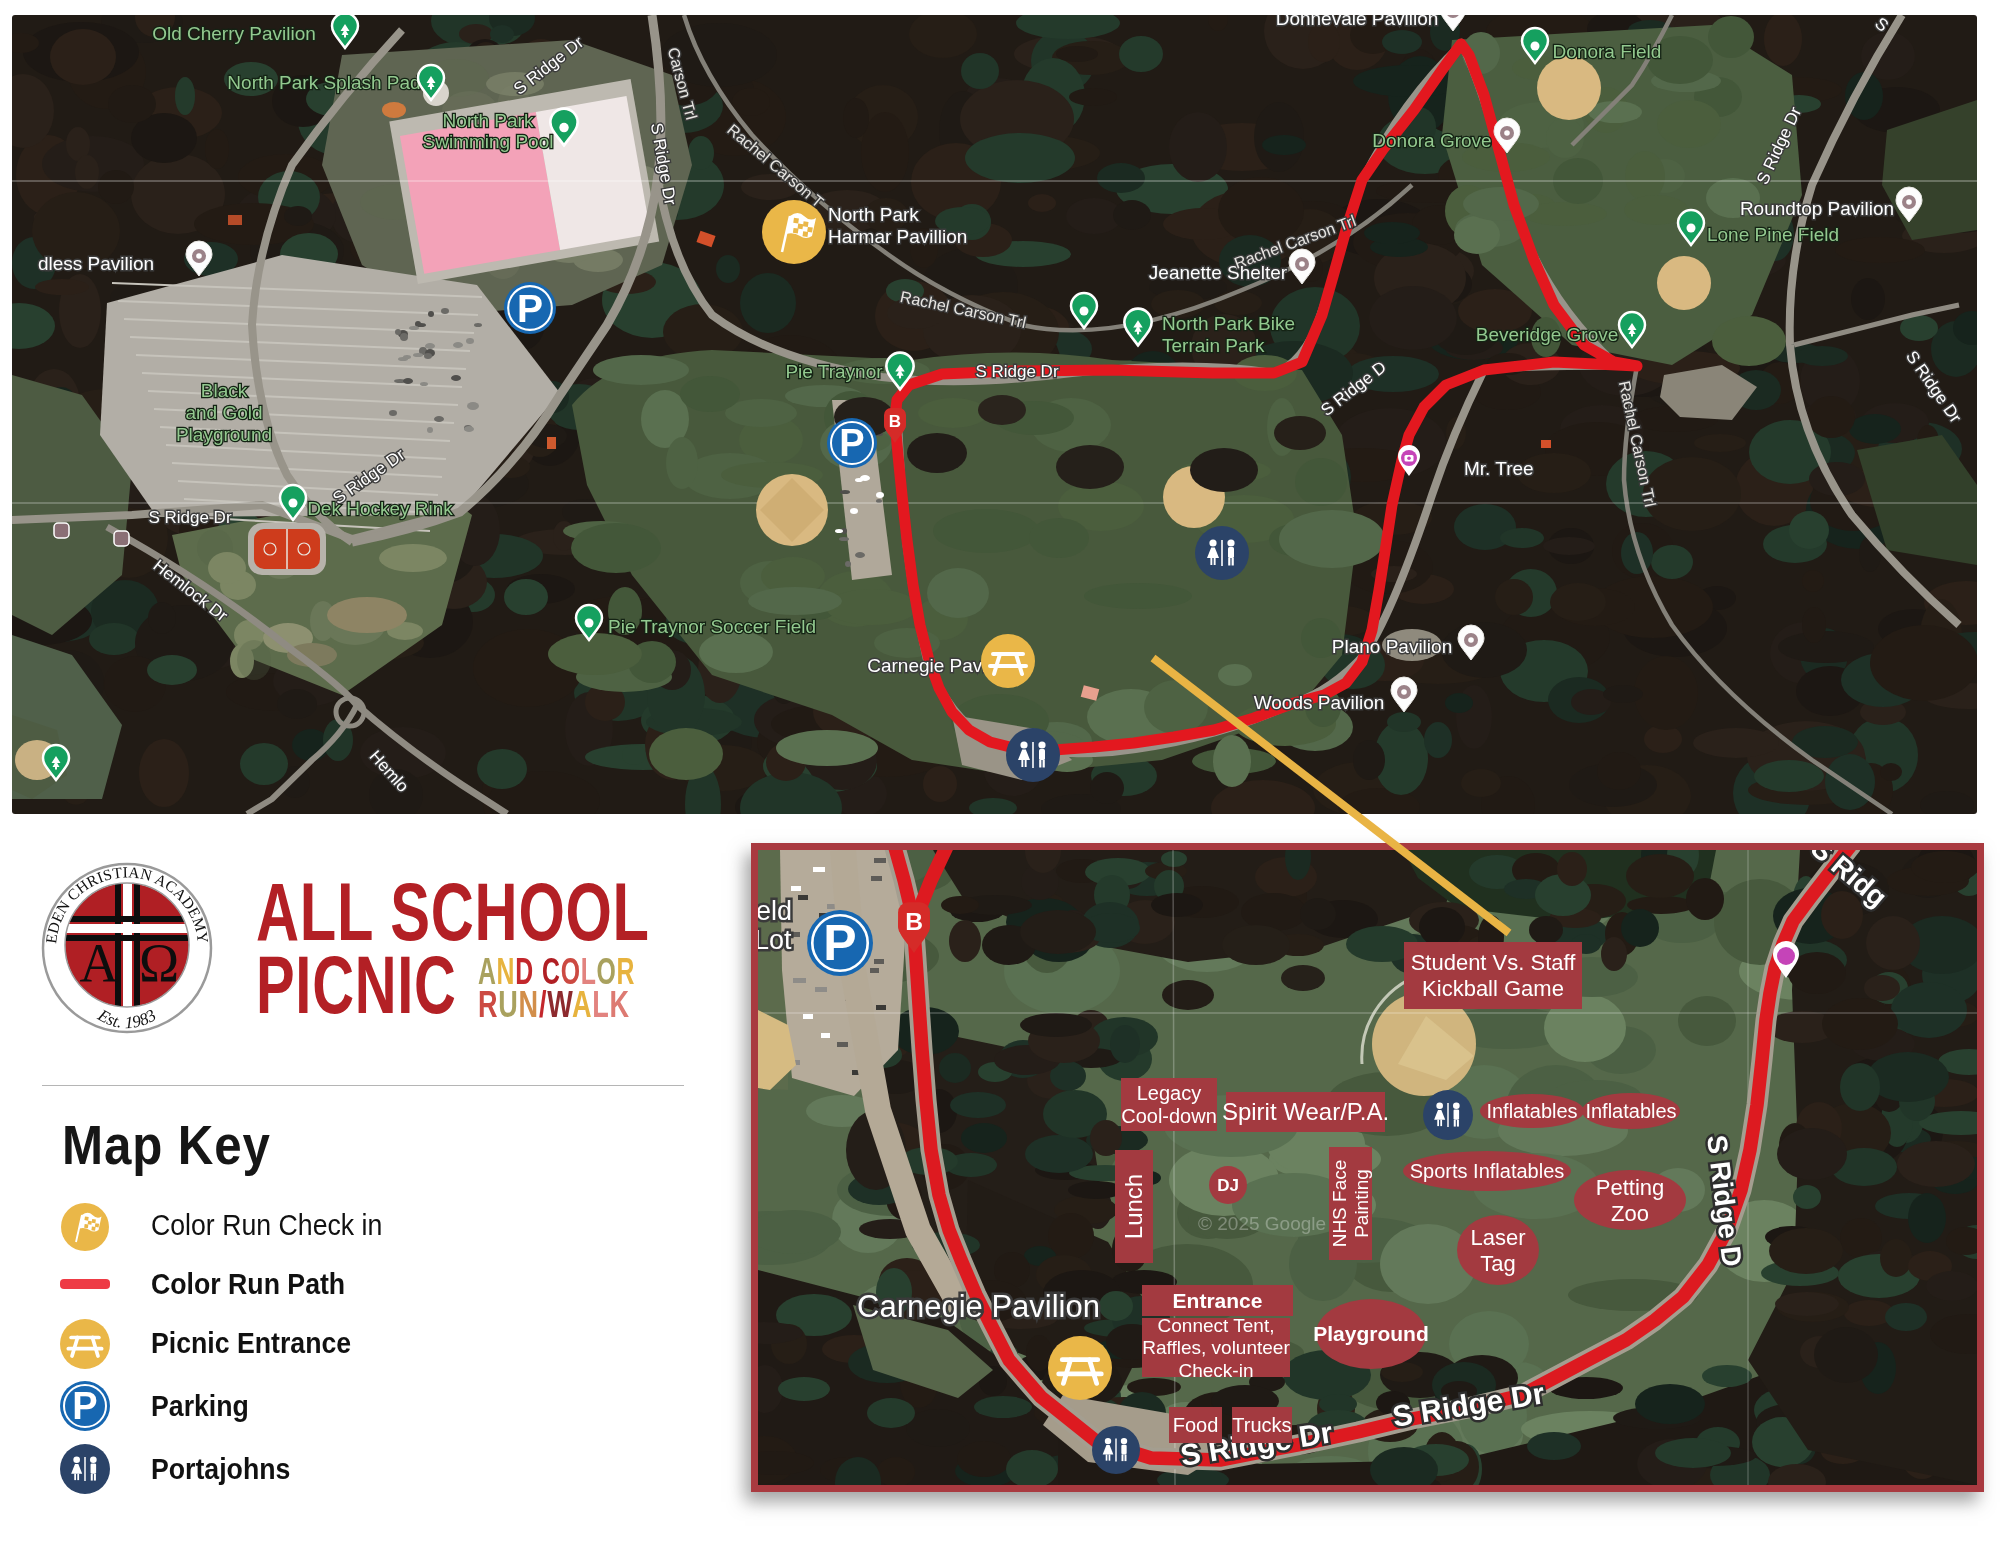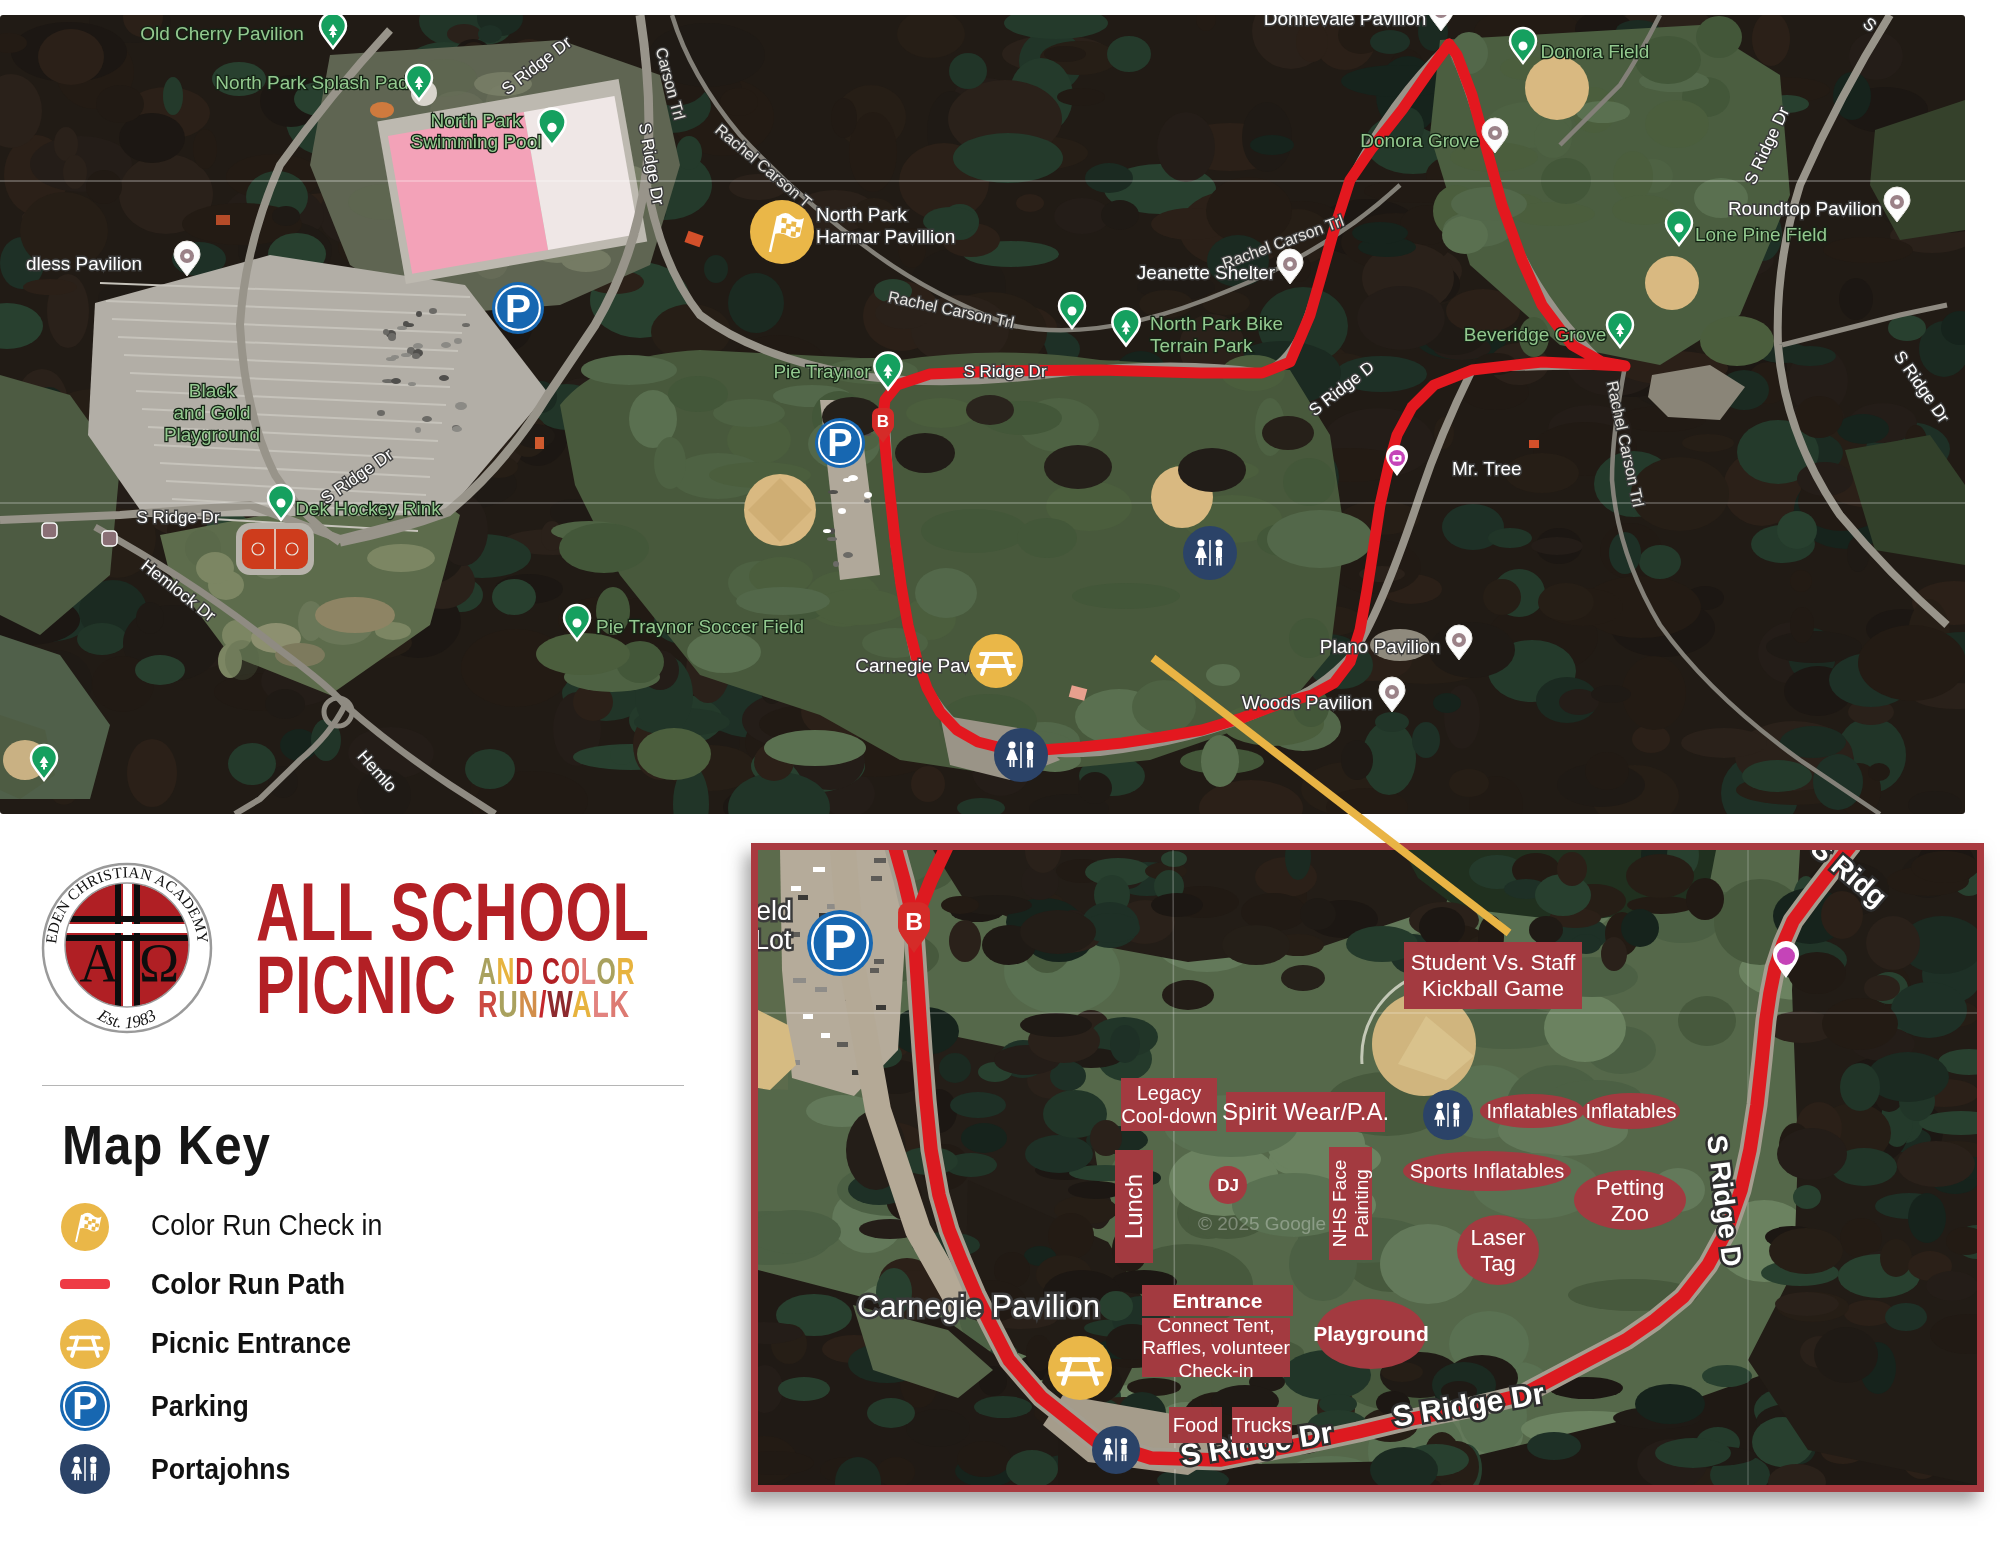--- a/index.html
+++ b/index.html
@@ -1,21 +1,21 @@
 <!DOCTYPE html>
 <html><head><meta charset="utf-8">
 <style>
 html,body{margin:0;padding:0;background:#fff;}
 #page{position:relative;width:2000px;height:1545px;background:#fff;overflow:hidden;font-family:"Liberation Sans",sans-serif;}
 .abs{position:absolute;}
 </style></head>
 <body>
 <div id="page">
 
-<div class="abs" style="left:0;top:15px;width:1965px;height:799px">
+<div class="abs" style="left:12px;top:15px;width:1965px;height:799px">
       <svg width="1965" height="799" viewBox="0 0 1965 799" xmlns="http://www.w3.org/2000/svg" style="display:block">
         <defs>
           <clipPath id="tmclip">
             <rect x="0" y="0" width="1965" height="799" rx="3"></rect>
           </clipPath>
         </defs>
         <g clip-path="url(#tmclip)">
           <rect width="1965" height="799" fill="#211b15"></rect>
           <ellipse cx="264" cy="677" rx="50" ry="19" fill="#211a14"></ellipse>
           <ellipse cx="1495" cy="377" rx="34" ry="18" fill="#211a14"></ellipse>

